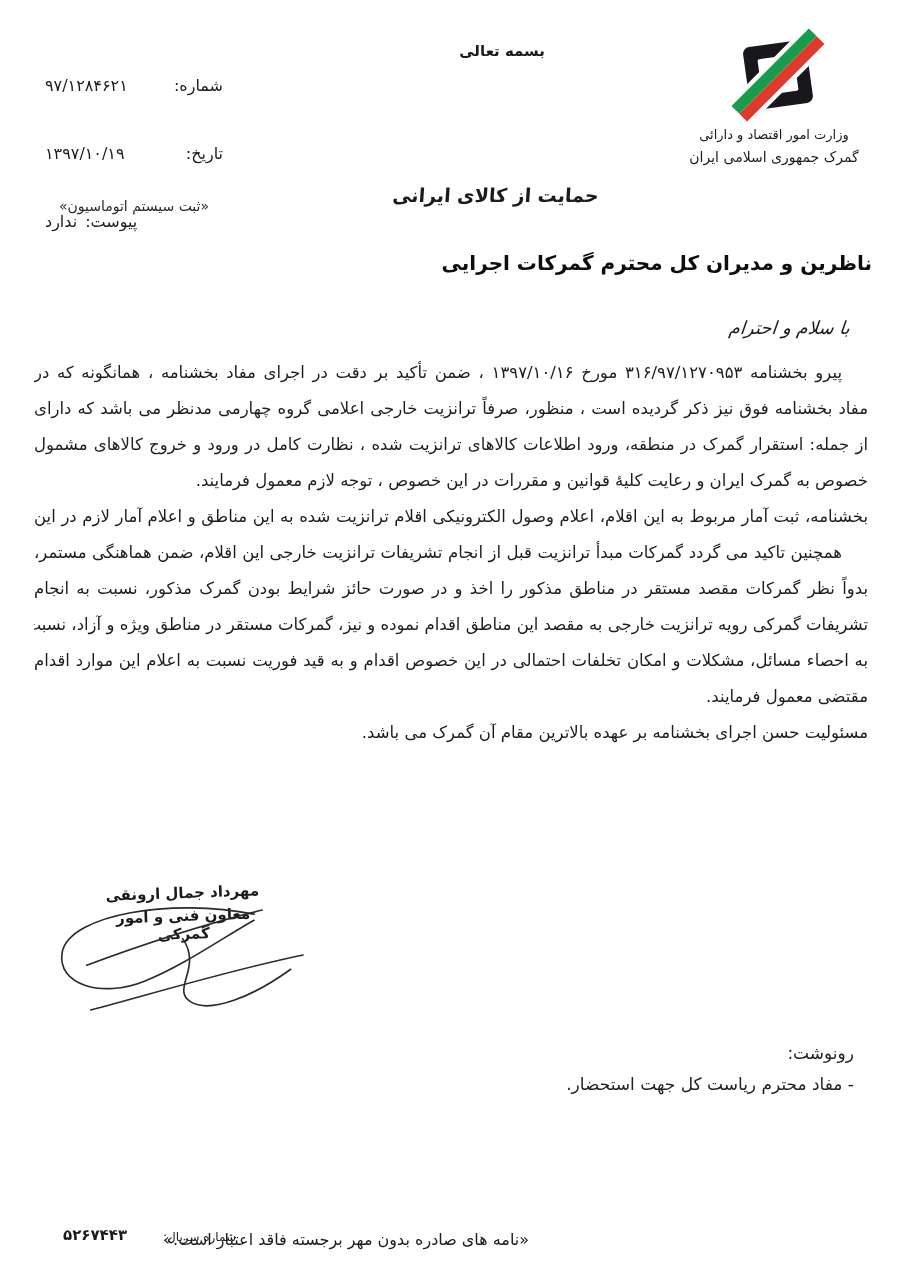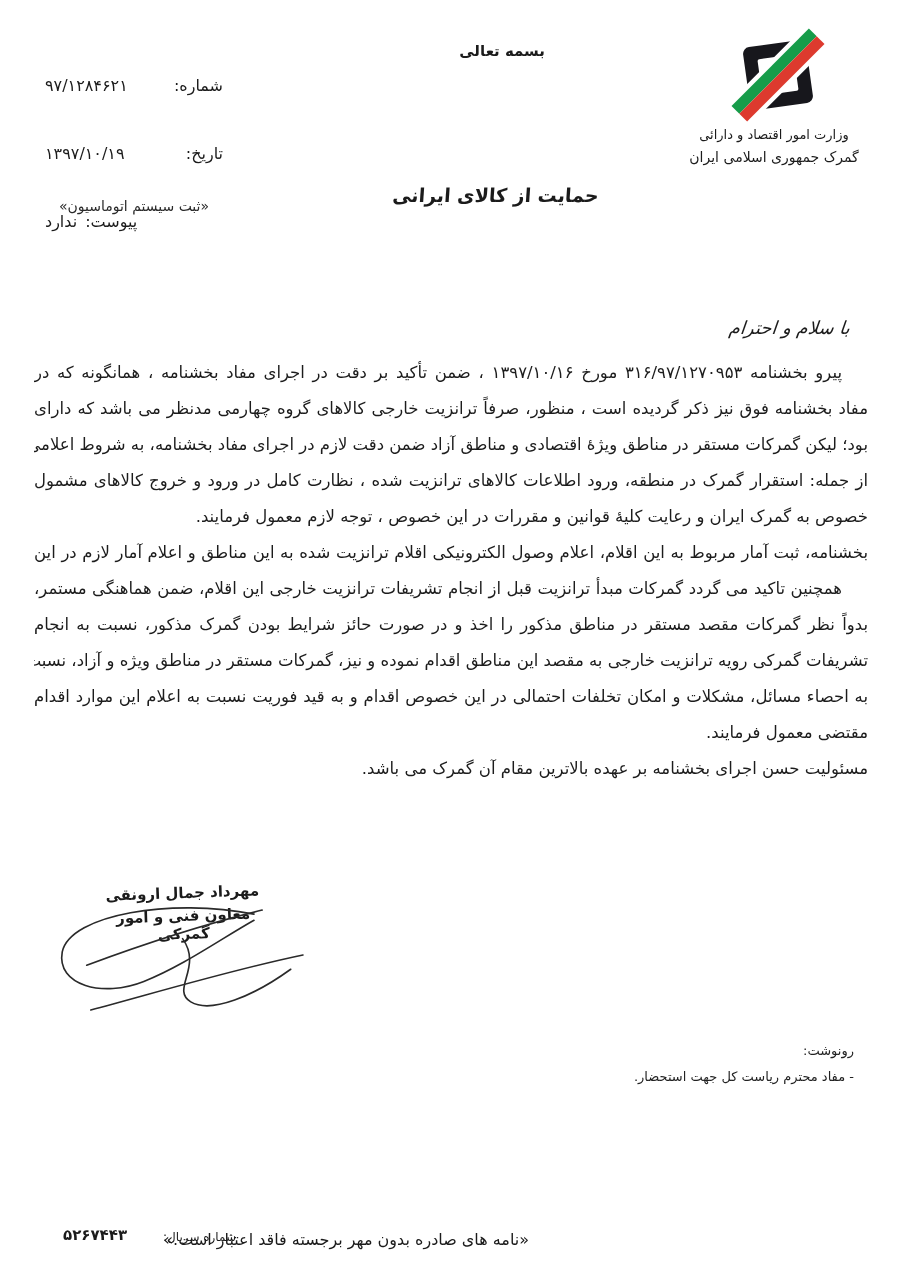--- a/index.html
+++ b/index.html
@@ -28,21 +28,21 @@
   .salutation{position:absolute;top:317px;right:54px;font-size:18px;font-style:italic;font-weight:500;transform:skewX(-6deg);}
   .letter-body{position:absolute;top:355px;right:36px;left:34px;font-size:16.5px;color:#1c1c1c;}
   .body-line{line-height:36px;height:36px;text-align:justify;text-align-last:justify;white-space:nowrap;overflow:hidden;}
   .body-line.last-line{text-align-last:right;}
   .body-line.first-indent{padding-right:26px;}
   
   .sig-name-block{position:absolute;top:884px;left:88px;width:190px;text-align:center;font-weight:700;font-size:15px;transform:rotate(-2deg);}
   .sig-name-block .sig-title{margin-top:5px;}
   .sig-scribble{position:absolute;top:893px;left:50px;width:255px;height:128px;}
   
-  .cc-block{position:absolute;top:1043px;right:50px;text-align:right;font-size:13px;color:#222;}
+  .cc-block{position:absolute;top:1043px;right:50px;text-align:right;font-size:17px;color:#222;}
   .cc-label{margin-bottom:11px;}
   .cc-item{margin-bottom:4px;}
   .footer-serial-value{position:absolute;top:1226px;left:63px;font-weight:700;font-size:15px;direction:ltr;}
   .footer-serial-label{position:absolute;top:1230px;left:163px;font-size:12px;}
   .footer-note{position:absolute;top:1230px;left:227px;width:302px;font-size:16px;text-align:right;white-space:nowrap;}
 </style>
 </head>
 <body>
 
 <div class="page">
@@ -77,26 +77,26 @@
         <rect x="-7" y="38.5" width="114" height="11.5" fill="#169c4a"></rect>
         <rect x="-7" y="50" width="114" height="11.5" fill="#dd3a2e"></rect>
       </g>
     </svg>
   </div>
   <div class="org-text">
     <div class="org-line1">وزارت امور اقتصاد و دارائی</div>
     <div class="org-line2">گمرک جمهوری اسلامی ایران</div>
   </div>
 
+  <div class="recipient">ناظرین و مدیران کل محترم گمرکات اجرایی</div>
   <div class="salutation">با سلام و احترام</div>
   <div class="letter-body">
       <div>
         <div class="body-line first-indent">پیرو بخشنامه ۳۱۶/۹۷/۱۲۷۰۹۵۳ مورخ ۱۳۹۷/۱۰/۱۶ ، ضمن تأکید بر دقت در اجرای مفاد بخشنامه ، همانگونه که در</div>
-        <div class="body-line">مفاد بخشنامه فوق نیز ذکر گردیده است ، منظور، صرفاً ترانزیت خارجی کالاهای گروه چهارمی مدنظر می باشد که دارای</div>
-        <div class="body-line">بود؛ لیکن گمرکات مستقر در مناطق ویژهٔ اقتصادی و مناطق آزاد ضمن دقت لازم در اجرای مفاد بخشنامه، به شروط اعلامی</div>
+        <div class="body-line">مفاد بخشنامه فوق نیز ذکر گردیده است ، منظور، صرفاً ترانزیت خارجی اعلامی گروه چهارمی مدنظر می باشد که دارای</div>
         <div class="body-line">از جمله: استقرار گمرک در منطقه، ورود اطلاعات کالاهای ترانزیت شده ، نظارت کامل در ورود و خروج کالاهای مشمول</div>
         <div class="body-line last-line">خصوص به گمرک ایران و رعایت کلیهٔ قوانین و مقررات در این خصوص ، توجه لازم معمول فرمایند.</div>
         <div class="body-line">بخشنامه، ثبت آمار مربوط به این اقلام، اعلام وصول الکترونیکی اقلام ترانزیت شده به این مناطق و اعلام آمار لازم در این</div>
       </div>
       <div>
         <div class="body-line first-indent">همچنین تاکید می گردد گمرکات مبدأ ترانزیت قبل از انجام تشریفات ترانزیت خارجی این اقلام، ضمن هماهنگی مستمر،</div>
         <div class="body-line">بدواً نظر گمرکات مقصد مستقر در مناطق مذکور را اخذ و در صورت حائز شرایط بودن گمرک مذکور، نسبت به انجام</div>
         <div class="body-line">تشریفات گمرکی رویه ترانزیت خارجی به مقصد این مناطق اقدام نموده و نیز، گمرکات مستقر در مناطق ویژه و آزاد، نسبت</div>
         <div class="body-line">به احصاء مسائل، مشکلات و امکان تخلفات احتمالی در این خصوص اقدام و به قید فوریت نسبت به اعلام این موارد اقدام</div>
         <div class="body-line last-line">مقتضی معمول فرمایند.</div>

